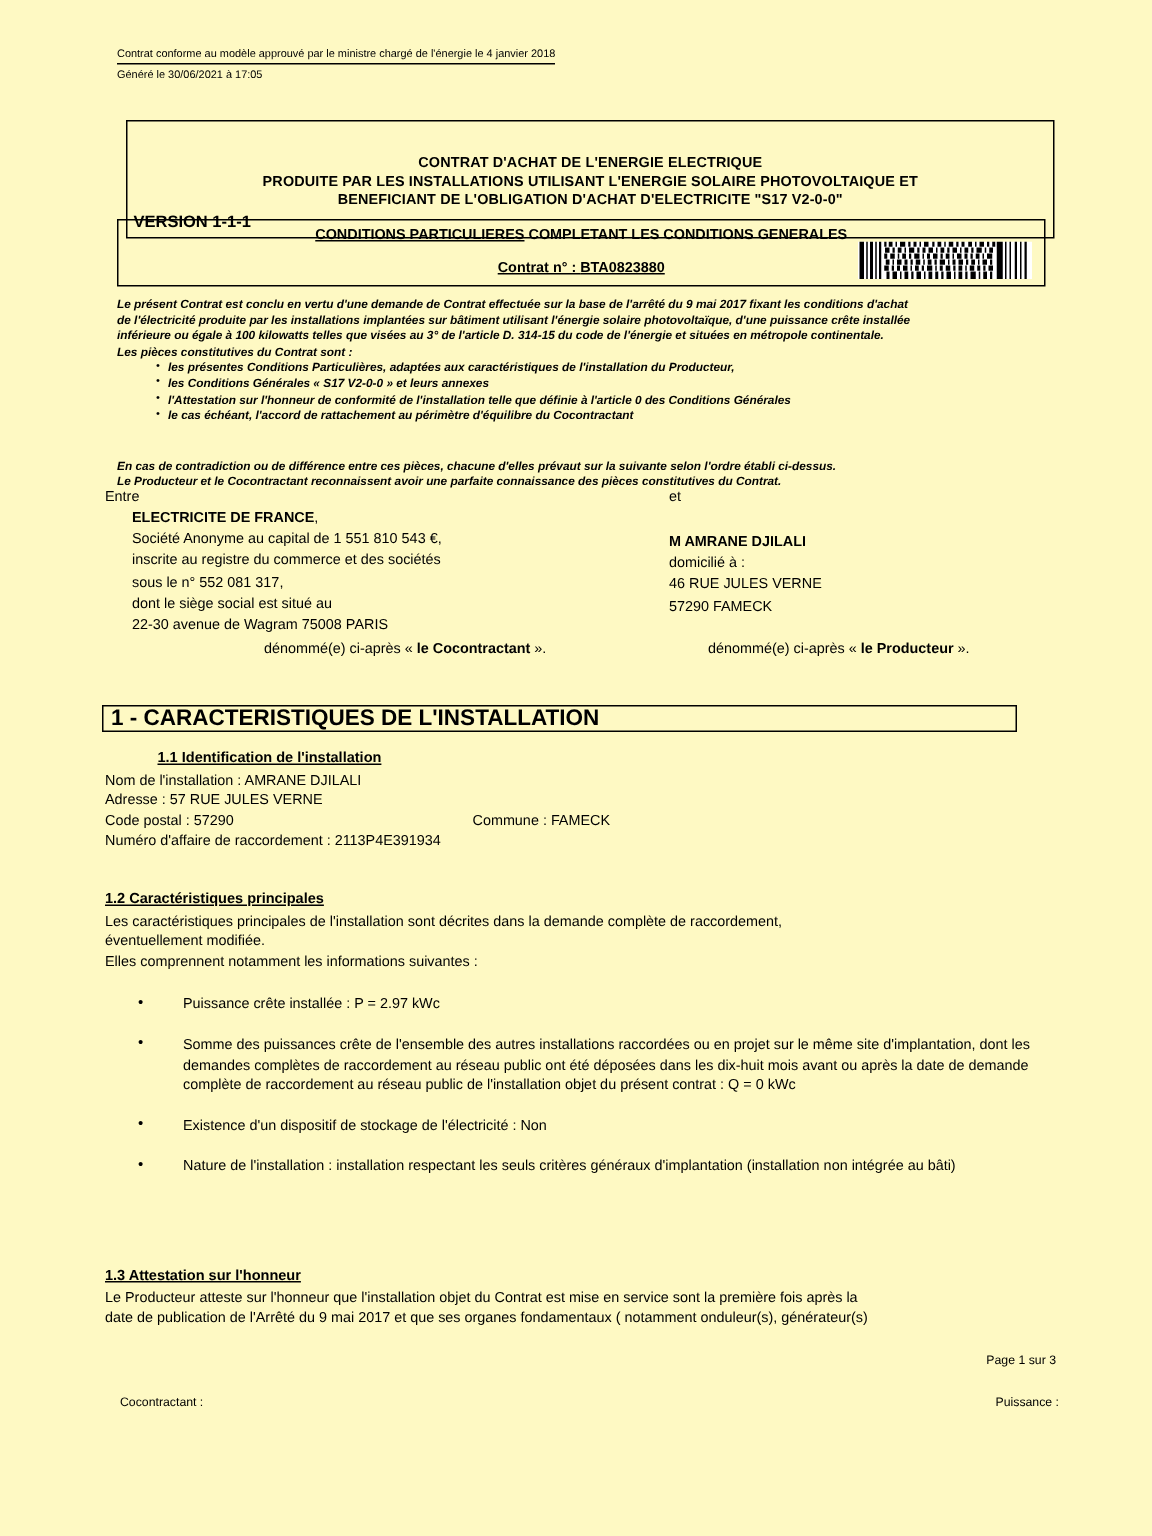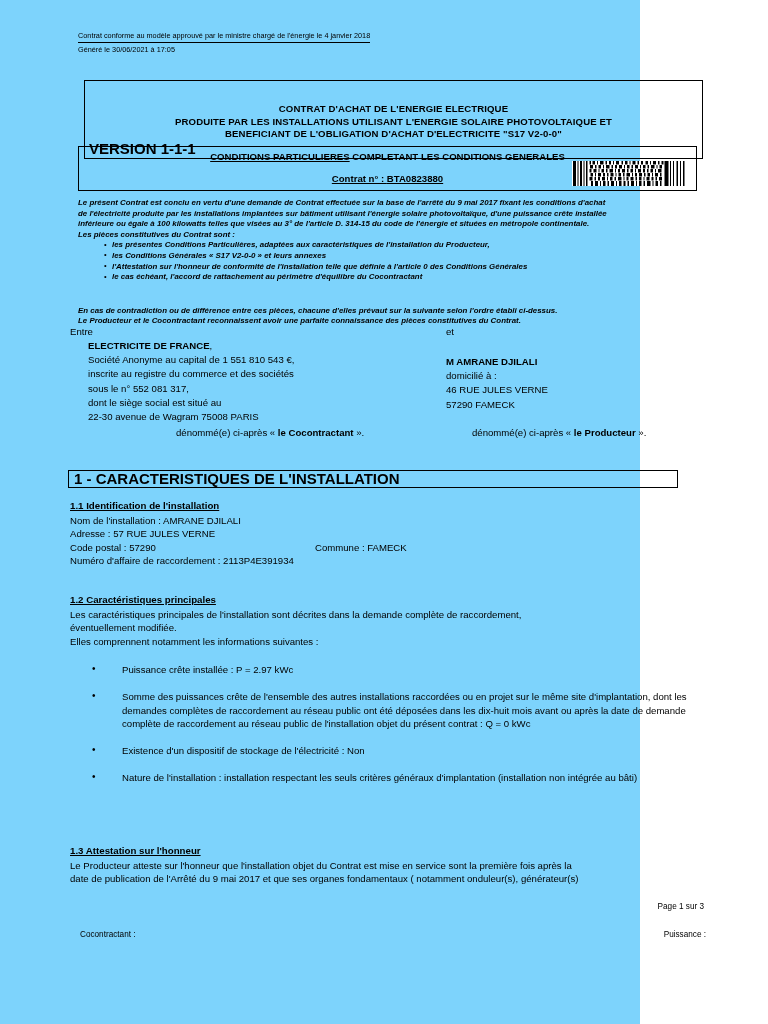--- a/index.html
+++ b/index.html
@@ -11,23 +11,23 @@
     width: 768px;
     height: 1024px;
     font-family: "Liberation Sans", sans-serif;
     color: #000000;
     position: relative;
     overflow: hidden;
   }
   .page {
     position: absolute;
     left: 0; top: 0;
-    width: 640px;
+    width: 768px;
     height: 1024px;
-    background: #7dd3fc;
+    background: #fef9c3;
   }
 
   
   .meta {
     position: absolute;
     left: 78px;
     top: 30px;
     width: 620px;
     font-size: 7.3px;
     line-height: 11.5px;
@@ -52,21 +52,21 @@
   .title-box .tline {
     text-align: center;
     font-weight: bold;
     font-size: 9.6px;
     line-height: 12.6px;
     letter-spacing: 0.1px;
   }
   .title-box .version {
     text-align: left;
     font-weight: bold;
-    font-size: 15px;
+    font-size: 11px;
     line-height: 13px;
     margin-top: 1px;
   }
 
   
   .cond-box {
     position: absolute;
     left: 78px;
     top: 146px;
     width: 619px;
@@ -174,21 +174,21 @@
     font-size: 9.7px;
     text-decoration: underline;
   }
   .body-text {
     position: absolute;
     left: 70px;
     font-size: 9.6px;
     line-height: 13.3px;
     width: 620px;
   }
-  #s11-head { top: 500px; }
+  #s11-head { top: 500px; margin-left: 35px; }
   #s11-body { top: 514px; }
   #s11-body .cp-row { position: relative; }
   #s11-body .cp-row .commune { position: absolute; left: 245px; top: 0; }
 
   #s12-head { top: 594px; }
   #s12-body { top: 608px; }
 
   .bullet-list {
     position: absolute;
     left: 70px;

